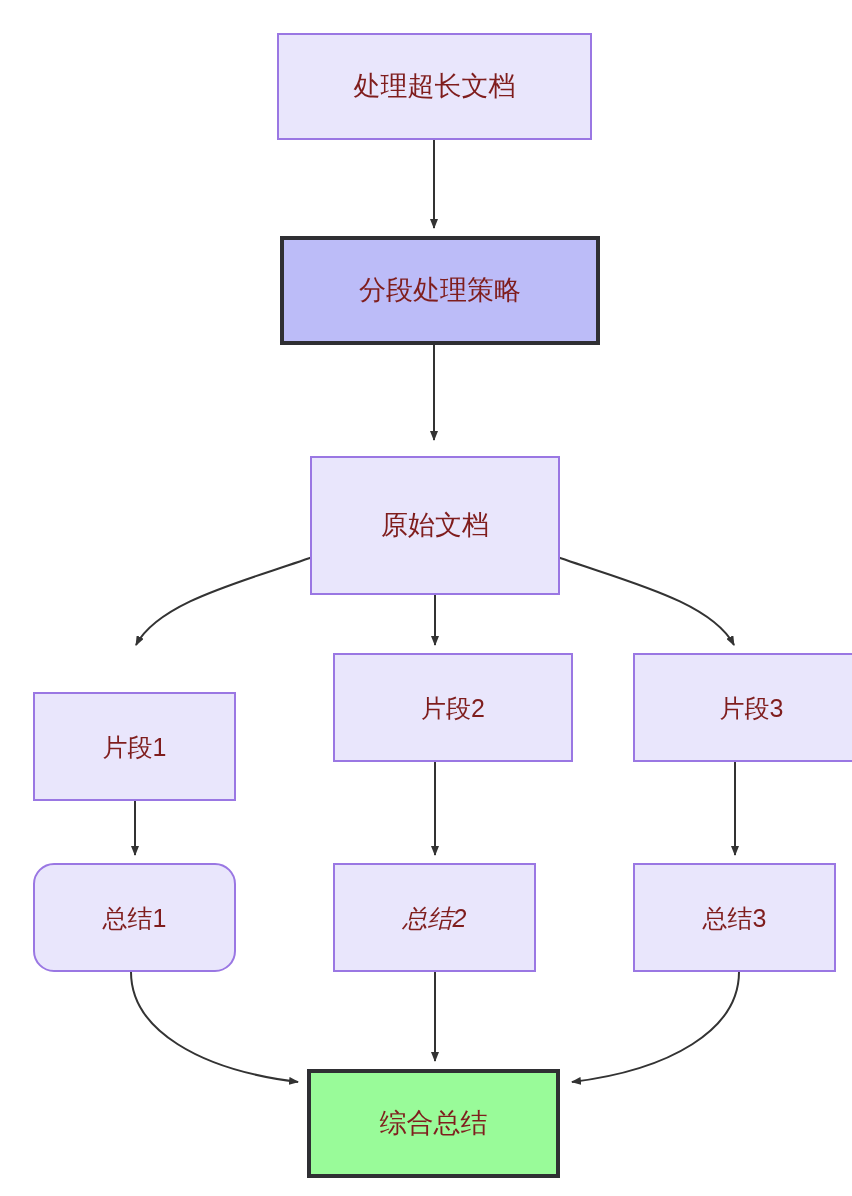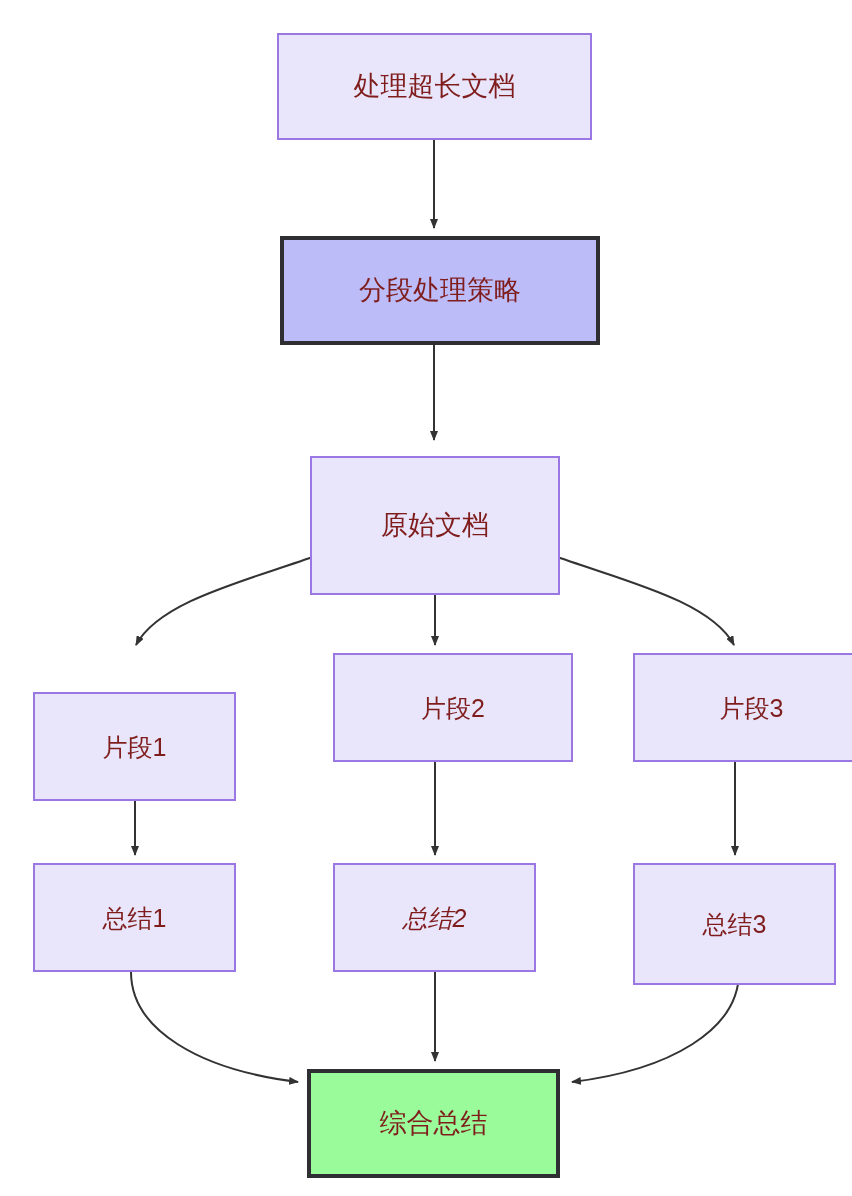--- a/index.html
+++ b/index.html
@@ -113,29 +113,29 @@
   </div>
 
   <div class="node node--lavender fs-med" style="left:333px; top:653px; width:240px; height:109px;">
     <span class="node-label">片段2</span>
   </div>
 
   <div class="node node--lavender fs-med" style="left:633px; top:653px; width:237px; height:109px;">
     <span class="node-label">片段3</span>
   </div>
 
-  <div class="node node--lavender fs-med" style="left:33px; top:863px; width:203px; height:109px;">
+  <div class="node node--lavender fs-med" style="left:33px; top:863px; width:203px; height:109px;border-radius:21px;">
     <span class="node-label">总结1</span>
   </div>
 
   <div class="node node--lavender fs-med" style="left:333px; top:863px; width:203px; height:109px;font-style:italic;">
     <span class="node-label">总结2</span>
   </div>
 
-  <div class="node node--lavender fs-med" style="left:633px; top:863px; width:203px; height:122px;">
+  <div class="node node--lavender fs-med" style="left:633px; top:863px; width:203px; height:109px;">
     <span class="node-label">总结3</span>
   </div>
 
   <div class="node node--green fs-big" style="left:307px; top:1069px; width:253px; height:109px;align-items:center;">
     <span class="node-label">综合总结</span>
   </div>
 
 </div>
 
 </body></html>

